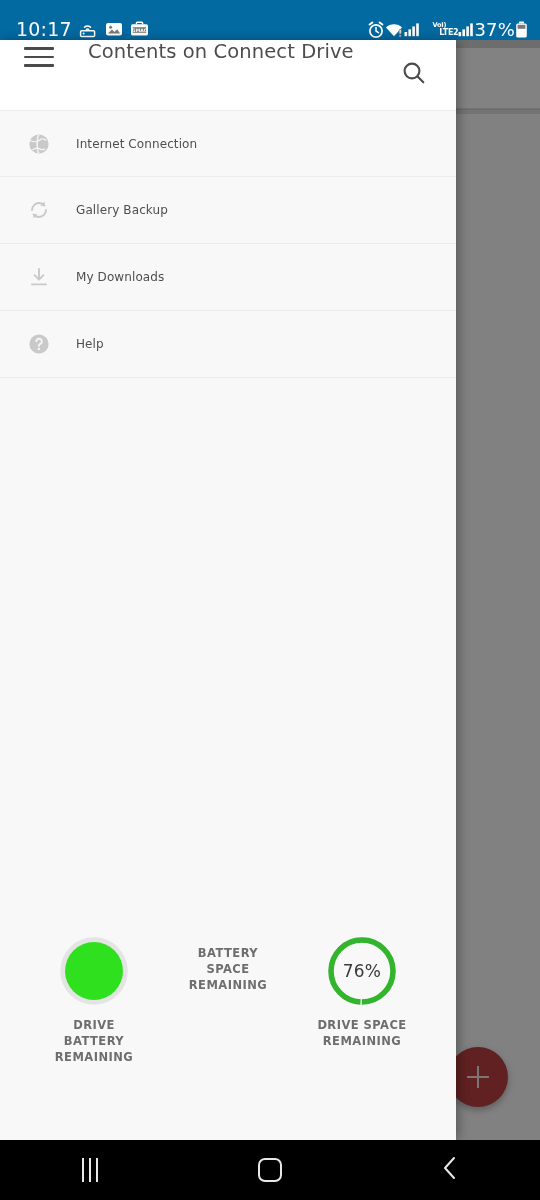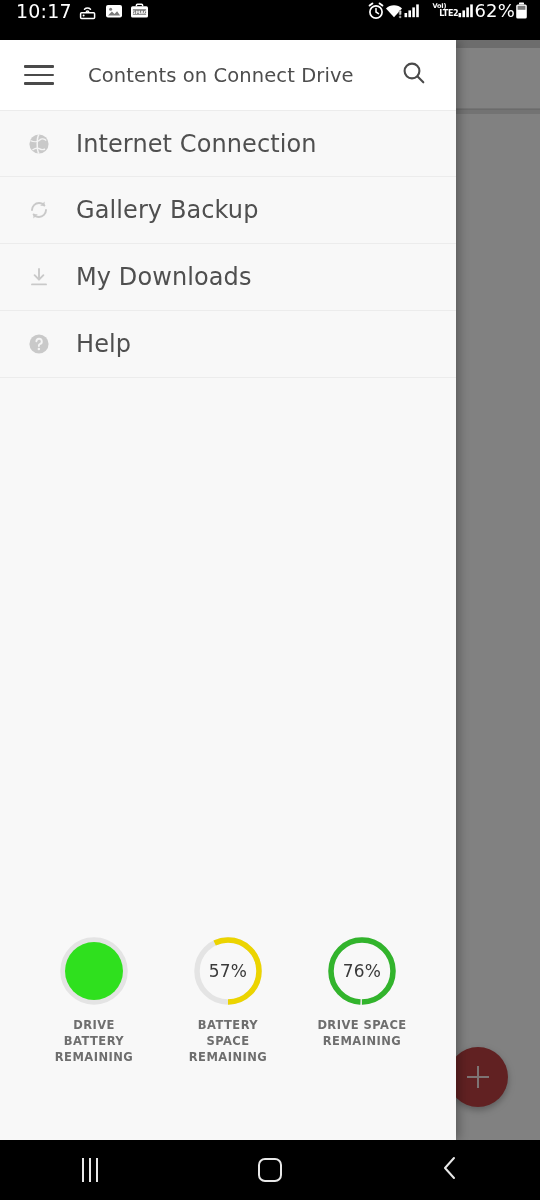--- a/index.html
+++ b/index.html
@@ -13,22 +13,22 @@
     position:relative;
     width:540px; height:1200px;
     background:#6b6b6b;
     overflow:hidden;
   }
 
   
   #status-bar {
     position:absolute; top:0; left:0;
     width:540px; height:40px;
-    background:#000000;
-    display:flex; align-items:flex-start;
+    background:#0369a1;
+    display:flex; align-items:flex-end;
     padding:0 12px 0 16px;
     color:#ffffff;
   }
   #status-left { display:flex; align-items:center; gap:7px; flex:0 0 auto; }
   #status-right { display:flex; align-items:center; margin-left:auto; }
   .clock { font-size:19px; letter-spacing:.2px; font-family:"DejaVu Sans", sans-serif; }
   .sicon { display:inline-flex; align-items:center; justify-content:center; }
   .pct { font-size:18px; letter-spacing:.2px; }
   .volte { display:inline-flex; flex-direction:column; align-items:center; line-height:1; }
   .volte .t { font-size:6.5px; font-weight:bold; letter-spacing:-.2px; }
@@ -90,21 +90,21 @@
   #drawer {
     position:absolute; top:40px; left:0;
     width:456px; height:1100px;
     background:#f8f8f8;
     box-shadow:3px 0 10px rgba(0,0,0,.30);
     display:flex; flex-direction:column;
   }
   #drawer-appbar {
     height:70px; flex:0 0 70px;
     background:#ffffff;
-    display:flex; align-items:center;
+    display:flex; 
     padding-left:22px;
     position:relative;
   }
   #hamburger {
     width:34px; height:34px;
     display:flex; flex-direction:column; justify-content:center; gap:6px;
     padding:0 2px;
   }
   #hamburger span {
     display:block; height:2.4px; width:30px;
@@ -133,21 +133,21 @@
     background:#f8f8f8;
   }
   .drawer-item:first-child { border-top:1px solid #ececec; }
   .di-icon {
     width:30px; height:30px; flex:0 0 30px;
     display:flex; align-items:center; justify-content:center;
     color:#c9c9c9;
   }
   .di-label {
     margin-left:22px;
-    font-size:24px;
+    font-size:12px;
     color:#4f4f4f;
     letter-spacing:.1px;
   }
 
   #drawer-spacer { flex:1 1 auto; }
 
   
   #gauges {
     flex:0 0 auto;
     display:flex; justify-content:center;
@@ -262,21 +262,21 @@
         <span class="b">LTE2</span>
       </span>
       <span class="sicon">
         <svg width="16" height="15" viewBox="0 0 16 15">
           <rect x="0.5" y="10" width="2.6" height="4.2" fill="#fff"></rect>
           <rect x="4.4" y="7.4" width="2.6" height="6.8" fill="#fff"></rect>
           <rect x="8.3" y="4.4" width="2.6" height="9.8" fill="#fff"></rect>
           <rect x="12.2" y="1.4" width="2.6" height="12.8" fill="#fff"></rect>
         </svg>
       </span>
-      <span class="pct">62%</span>
+      <span class="pct">37%</span>
       <span class="sicon">
         <svg width="13" height="18" viewBox="0 0 13 18">
           <rect x="4" y="0.6" width="5" height="2" rx=".6" fill="#fff"></rect>
           <rect x="1.2" y="2.4" width="10.6" height="14.2" rx="1.6" fill="#fff"></rect>
           <rect x="2.6" y="3.8" width="7.8" height="4" fill="#797979"></rect>
         </svg>
       </span>
     </div>
   </div>
 
@@ -378,27 +378,20 @@
           <div class="gauge-disc" style="background:#2fe01e"></div>
           <div class="gauge-val"></div>
         </div>
         <div class="gauge-label">
           <span>DRIVE BATTERY</span><br>
           <span>REMAINING</span>
         </div>
       </div>
 
       <div class="gauge">
-        <div class="gauge-ring">
-          <svg viewBox="0 0 72 72">
-            <circle cx="36" cy="36" r="31" fill="none" stroke="#e4e4e4" stroke-width="5.5"></circle>
-            <circle id="arc-android" cx="36" cy="36" r="31" fill="none" stroke="#ecd400" stroke-width="5.5" stroke-linecap="butt" stroke-dasharray="111.02388437786327 84.7548601447039"></circle>
-          </svg>
-          <div class="gauge-val">57%</div>
-        </div>
         <div class="gauge-label">
           <span>BATTERY SPACE</span><br>
           <span>REMAINING</span>
         </div>
       </div>
 
       <div class="gauge">
         <div class="gauge-ring">
           <svg viewBox="0 0 72 72">
             <circle cx="36" cy="36" r="31" fill="none" stroke="#e4e4e4" stroke-width="5.5"></circle>

